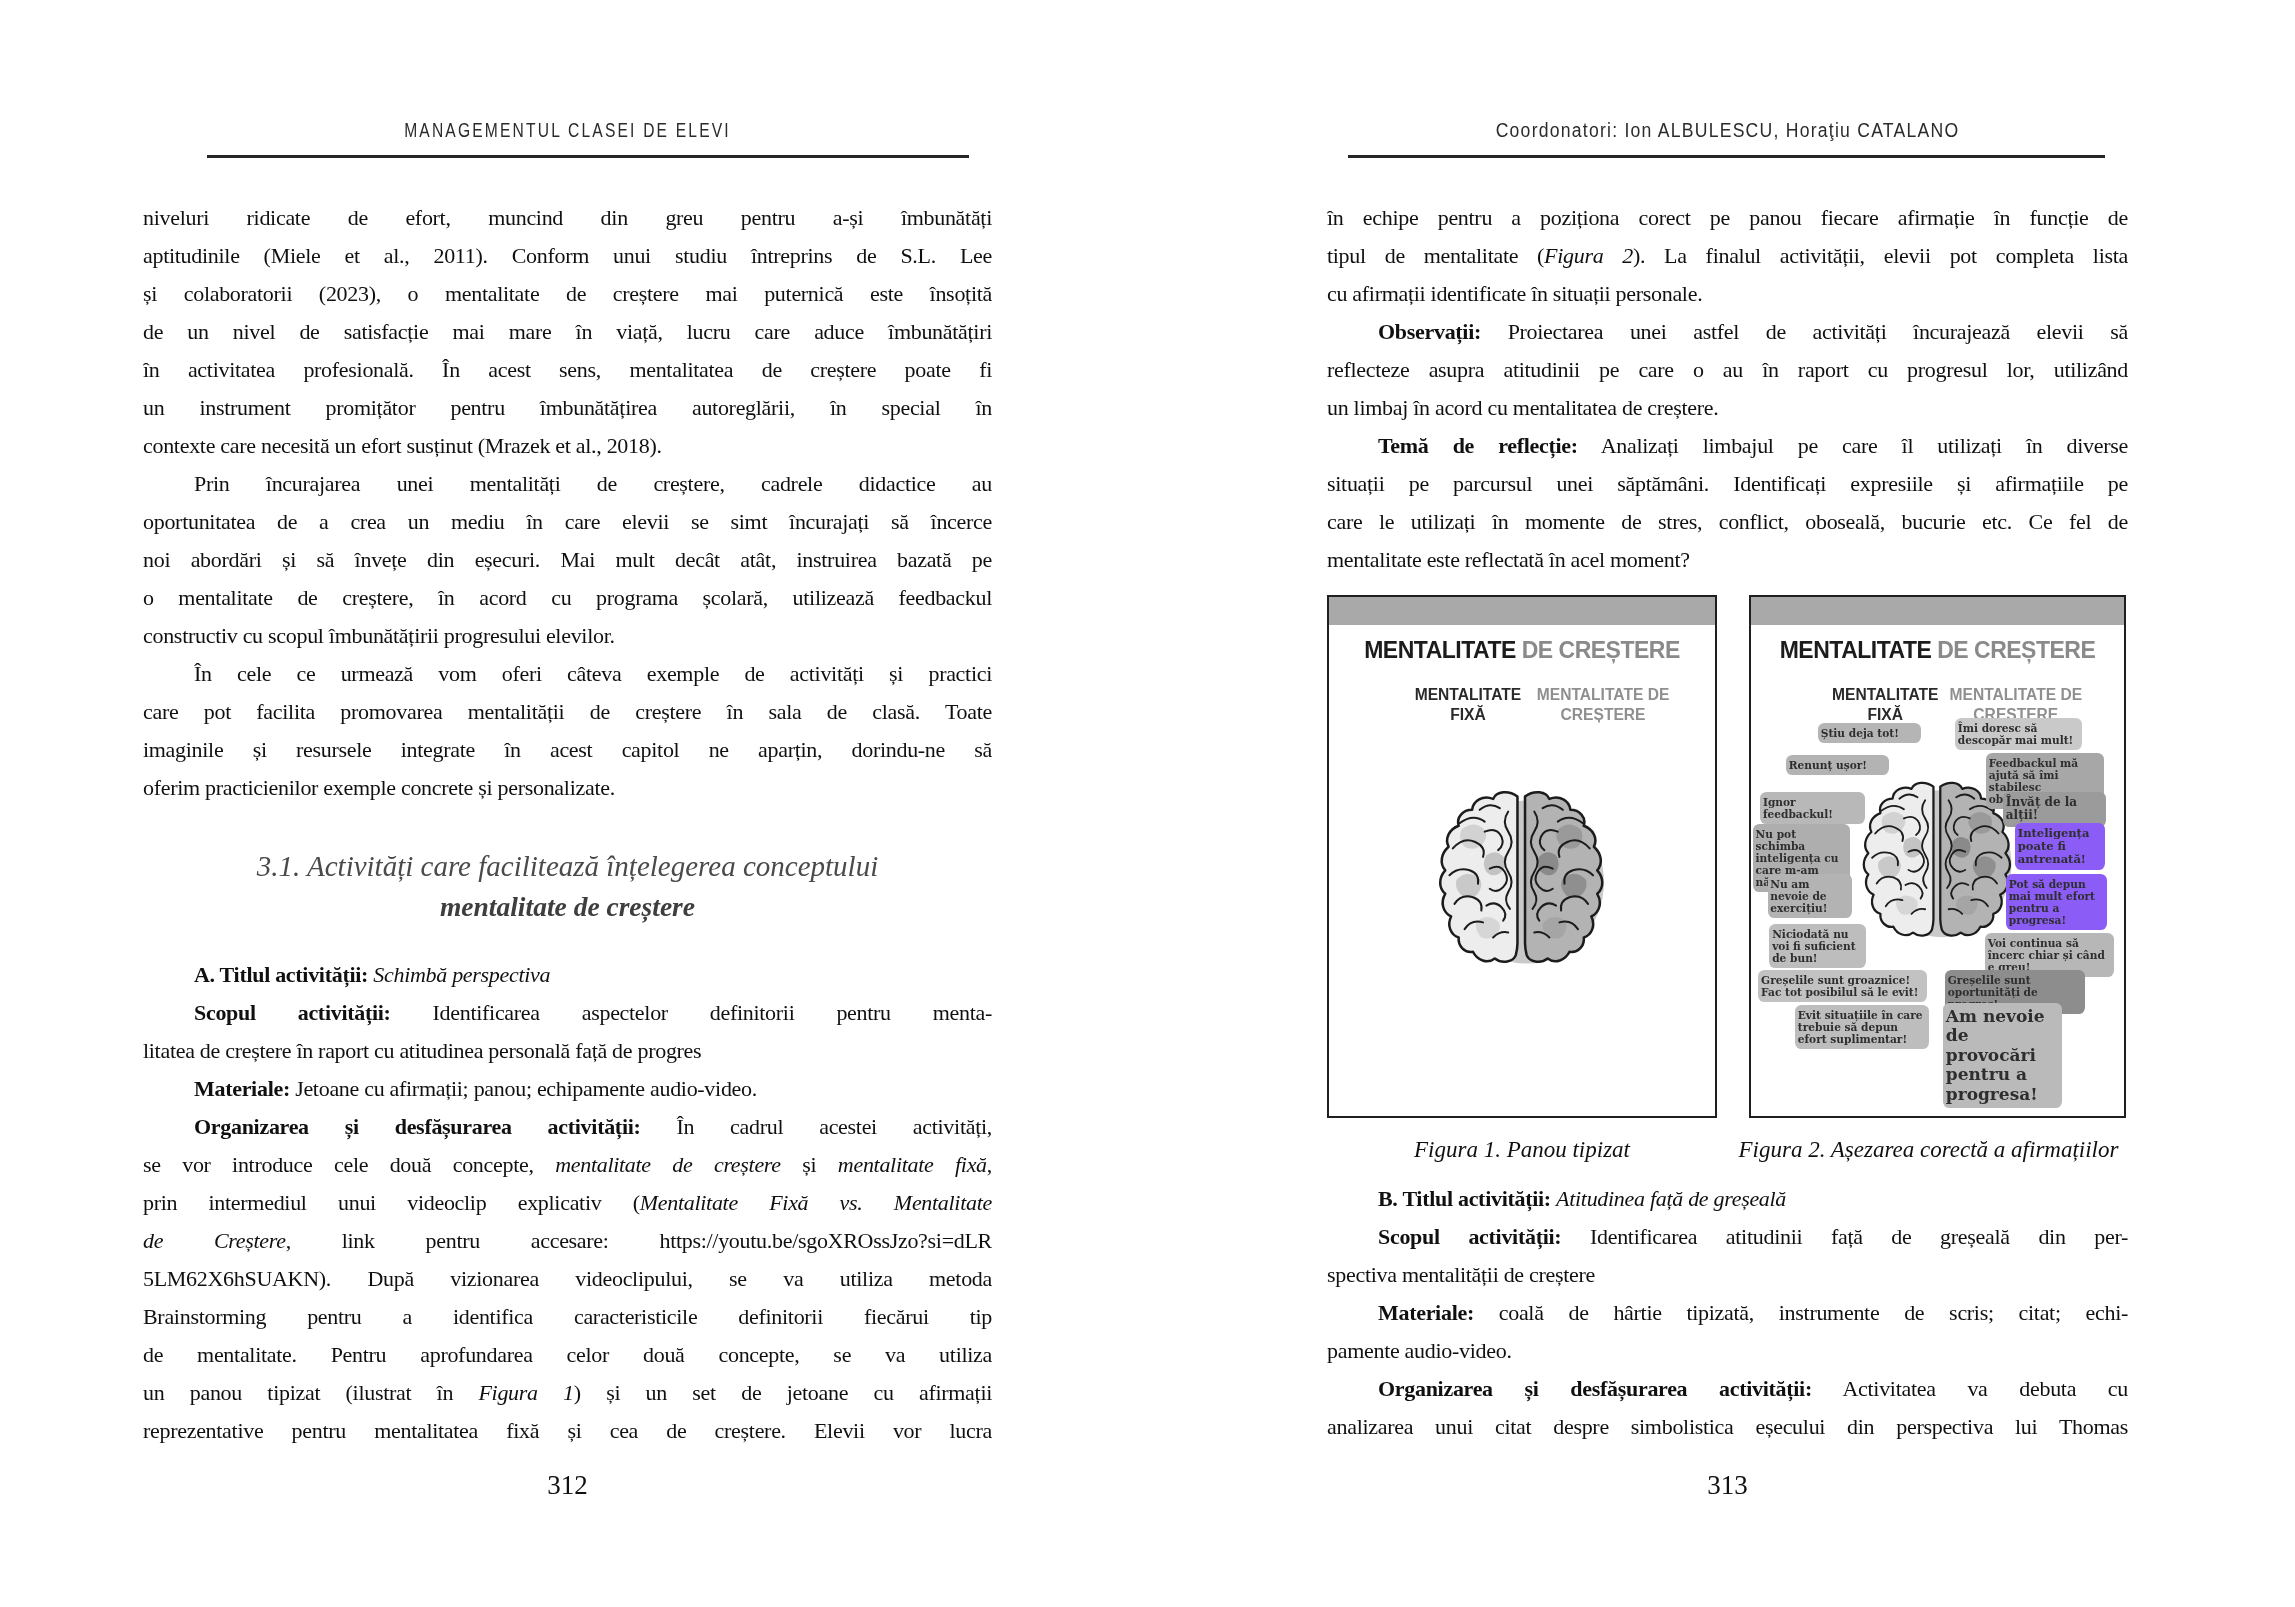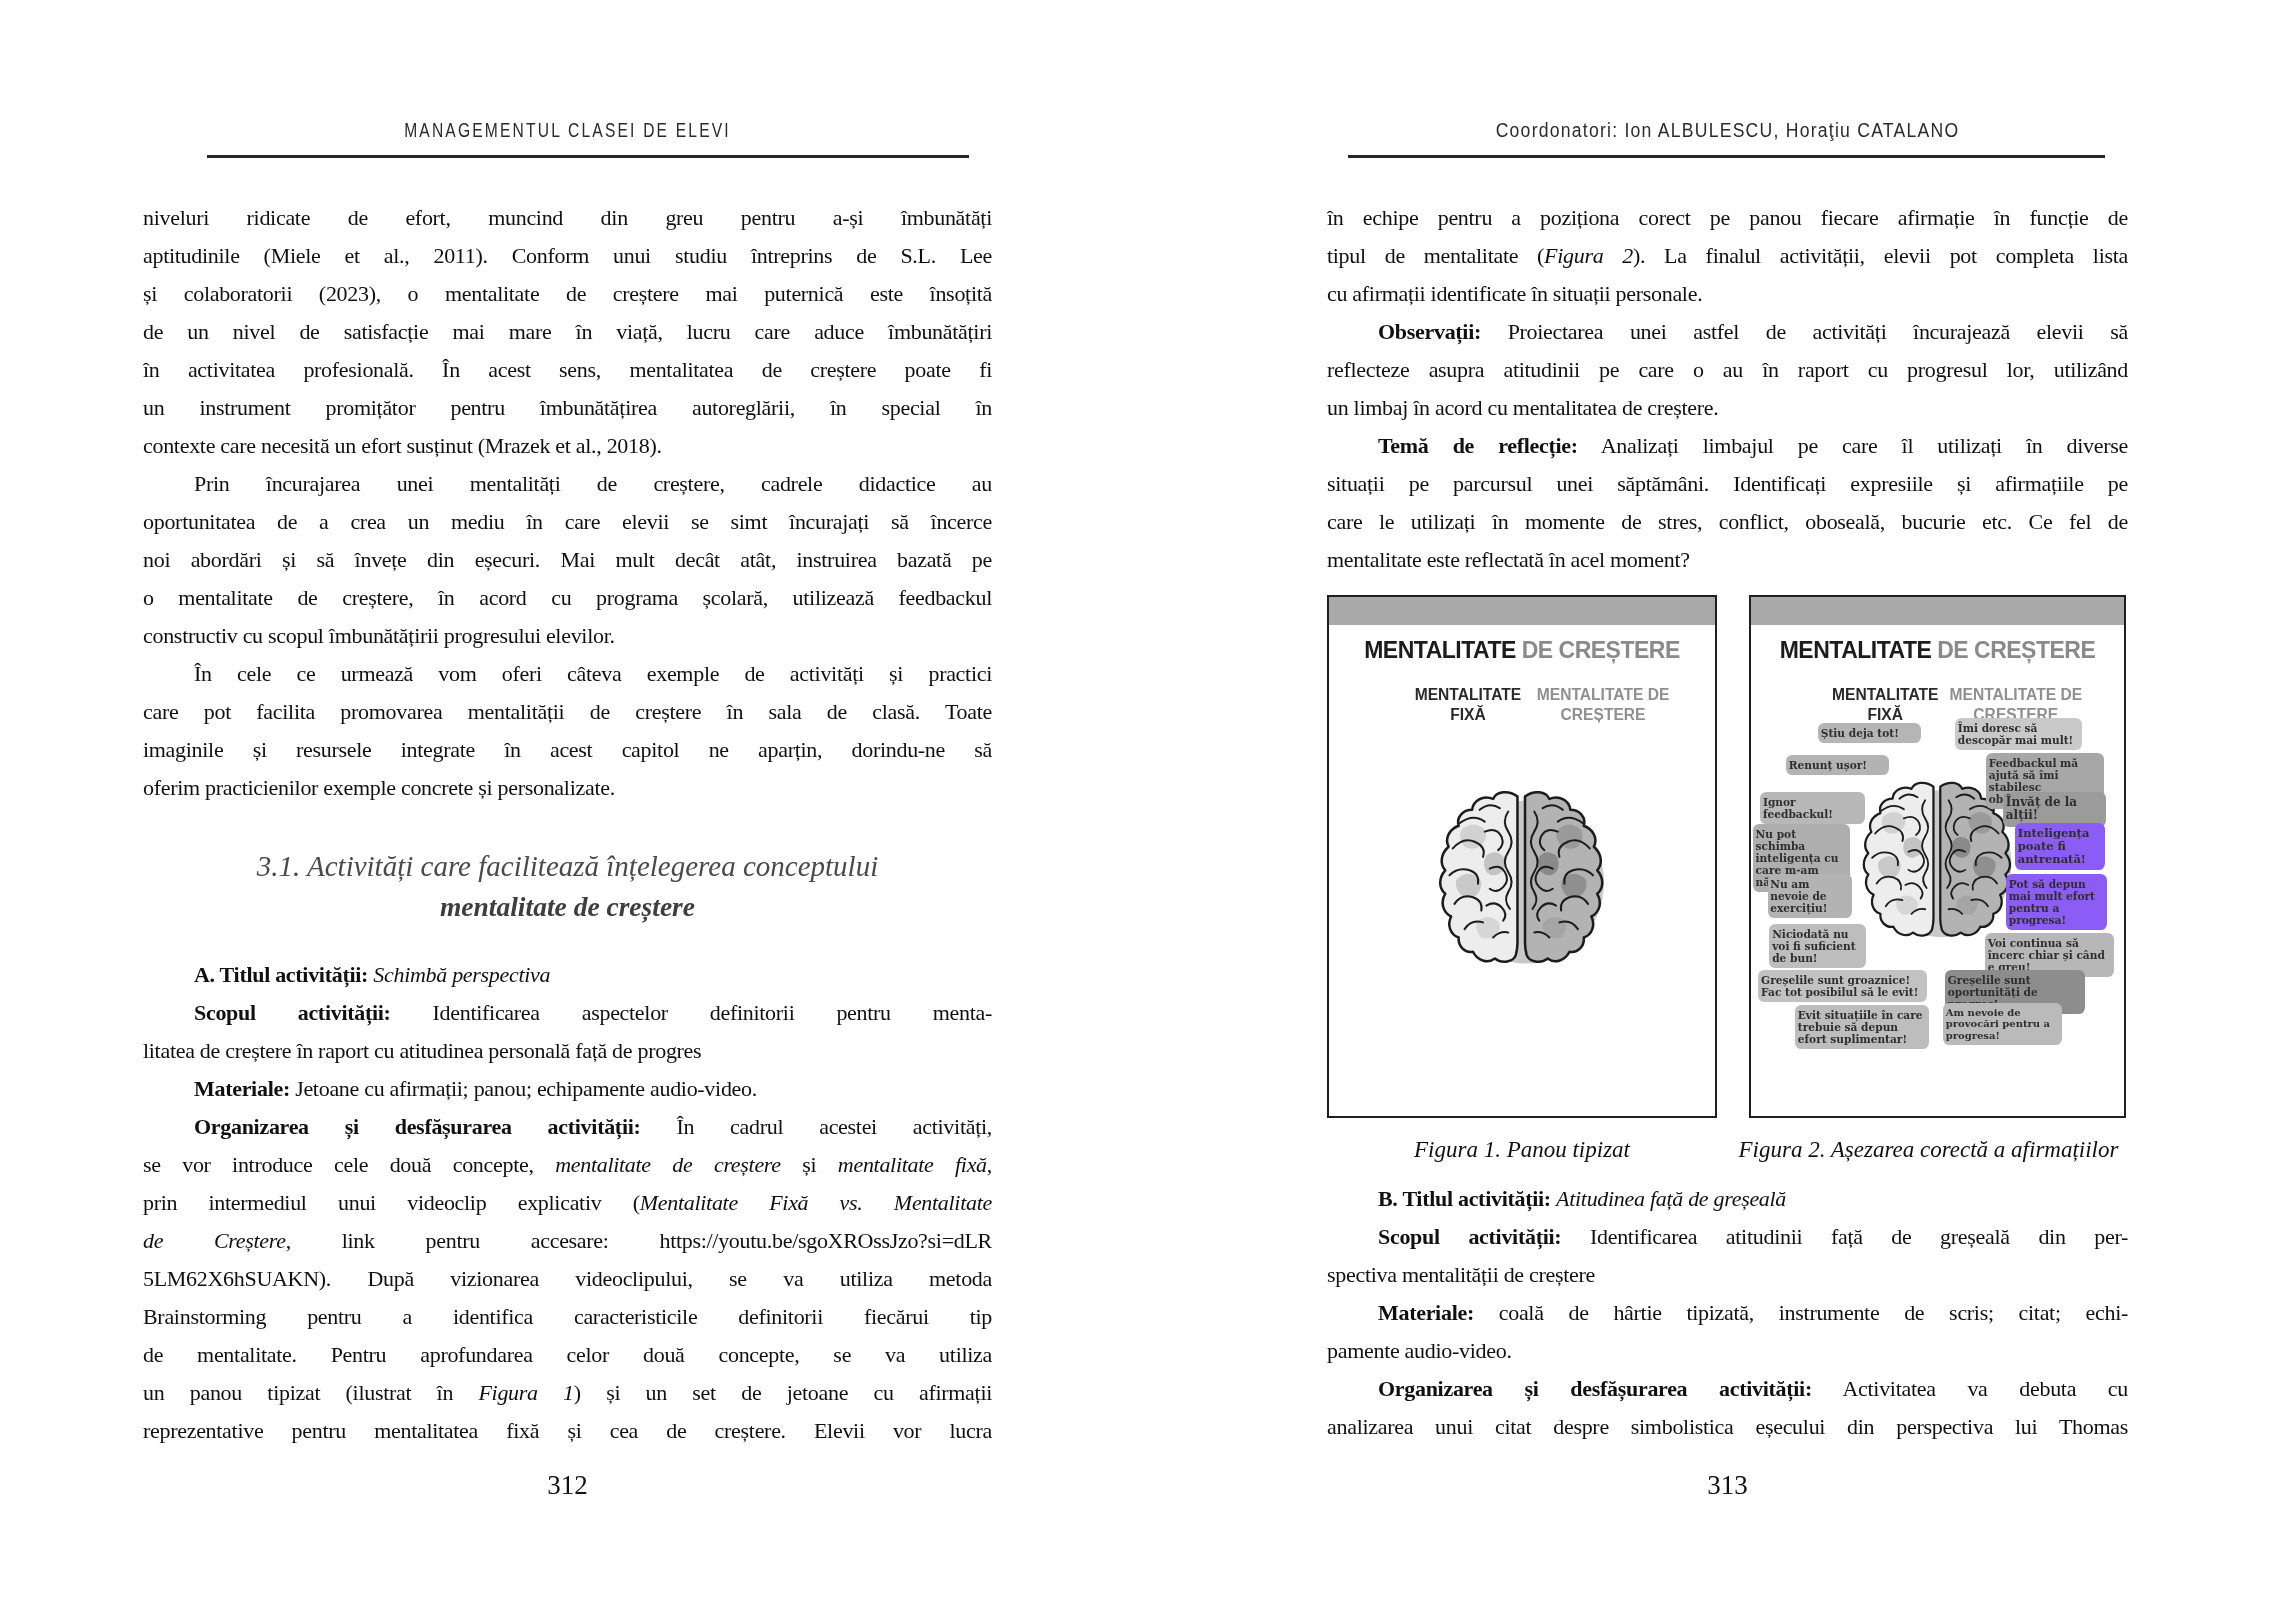--- a/index.html
+++ b/index.html
@@ -68,21 +68,21 @@
   .cl6{left:18.4px;top:327px;width:97px;}
   .cl7{left:7.3px;top:373px;width:169px;}
   .cl8{left:44px;top:408px;width:134px;}
   .cr1{left:204px;top:121px;width:127px;}
   .cr2{left:235px;top:156px;width:118px;}
   .cr3{left:252px;top:195px;width:103px;font-size:12px;}
   .cr4{left:264px;top:226px;width:90px;font-size:11.5px;}
   .cr5{left:255px;top:277px;width:101px;}
   .cr6{left:234px;top:336px;width:129px;}
   .cr7{left:194px;top:373px;width:140px;}
-  .cr8{left:192px;top:406px;width:119px;font-size:10px;}
+  .cr8{left:192px;top:406px;width:119px;font-size:17px;}
 
   .captions-row{position:absolute;top:1137px;left:0;width:801px;height:37px;}
   .fig-caption{position:absolute;top:0;font-style:italic;font-size:23px;color:#101010;text-align:center;}
   #caption1{left:0;width:390px;}
   #caption2{left:381px;width:441px;}
 
   .svg-defs{position:absolute;width:0;height:0;}
 </style>
 </head>
 <body>

